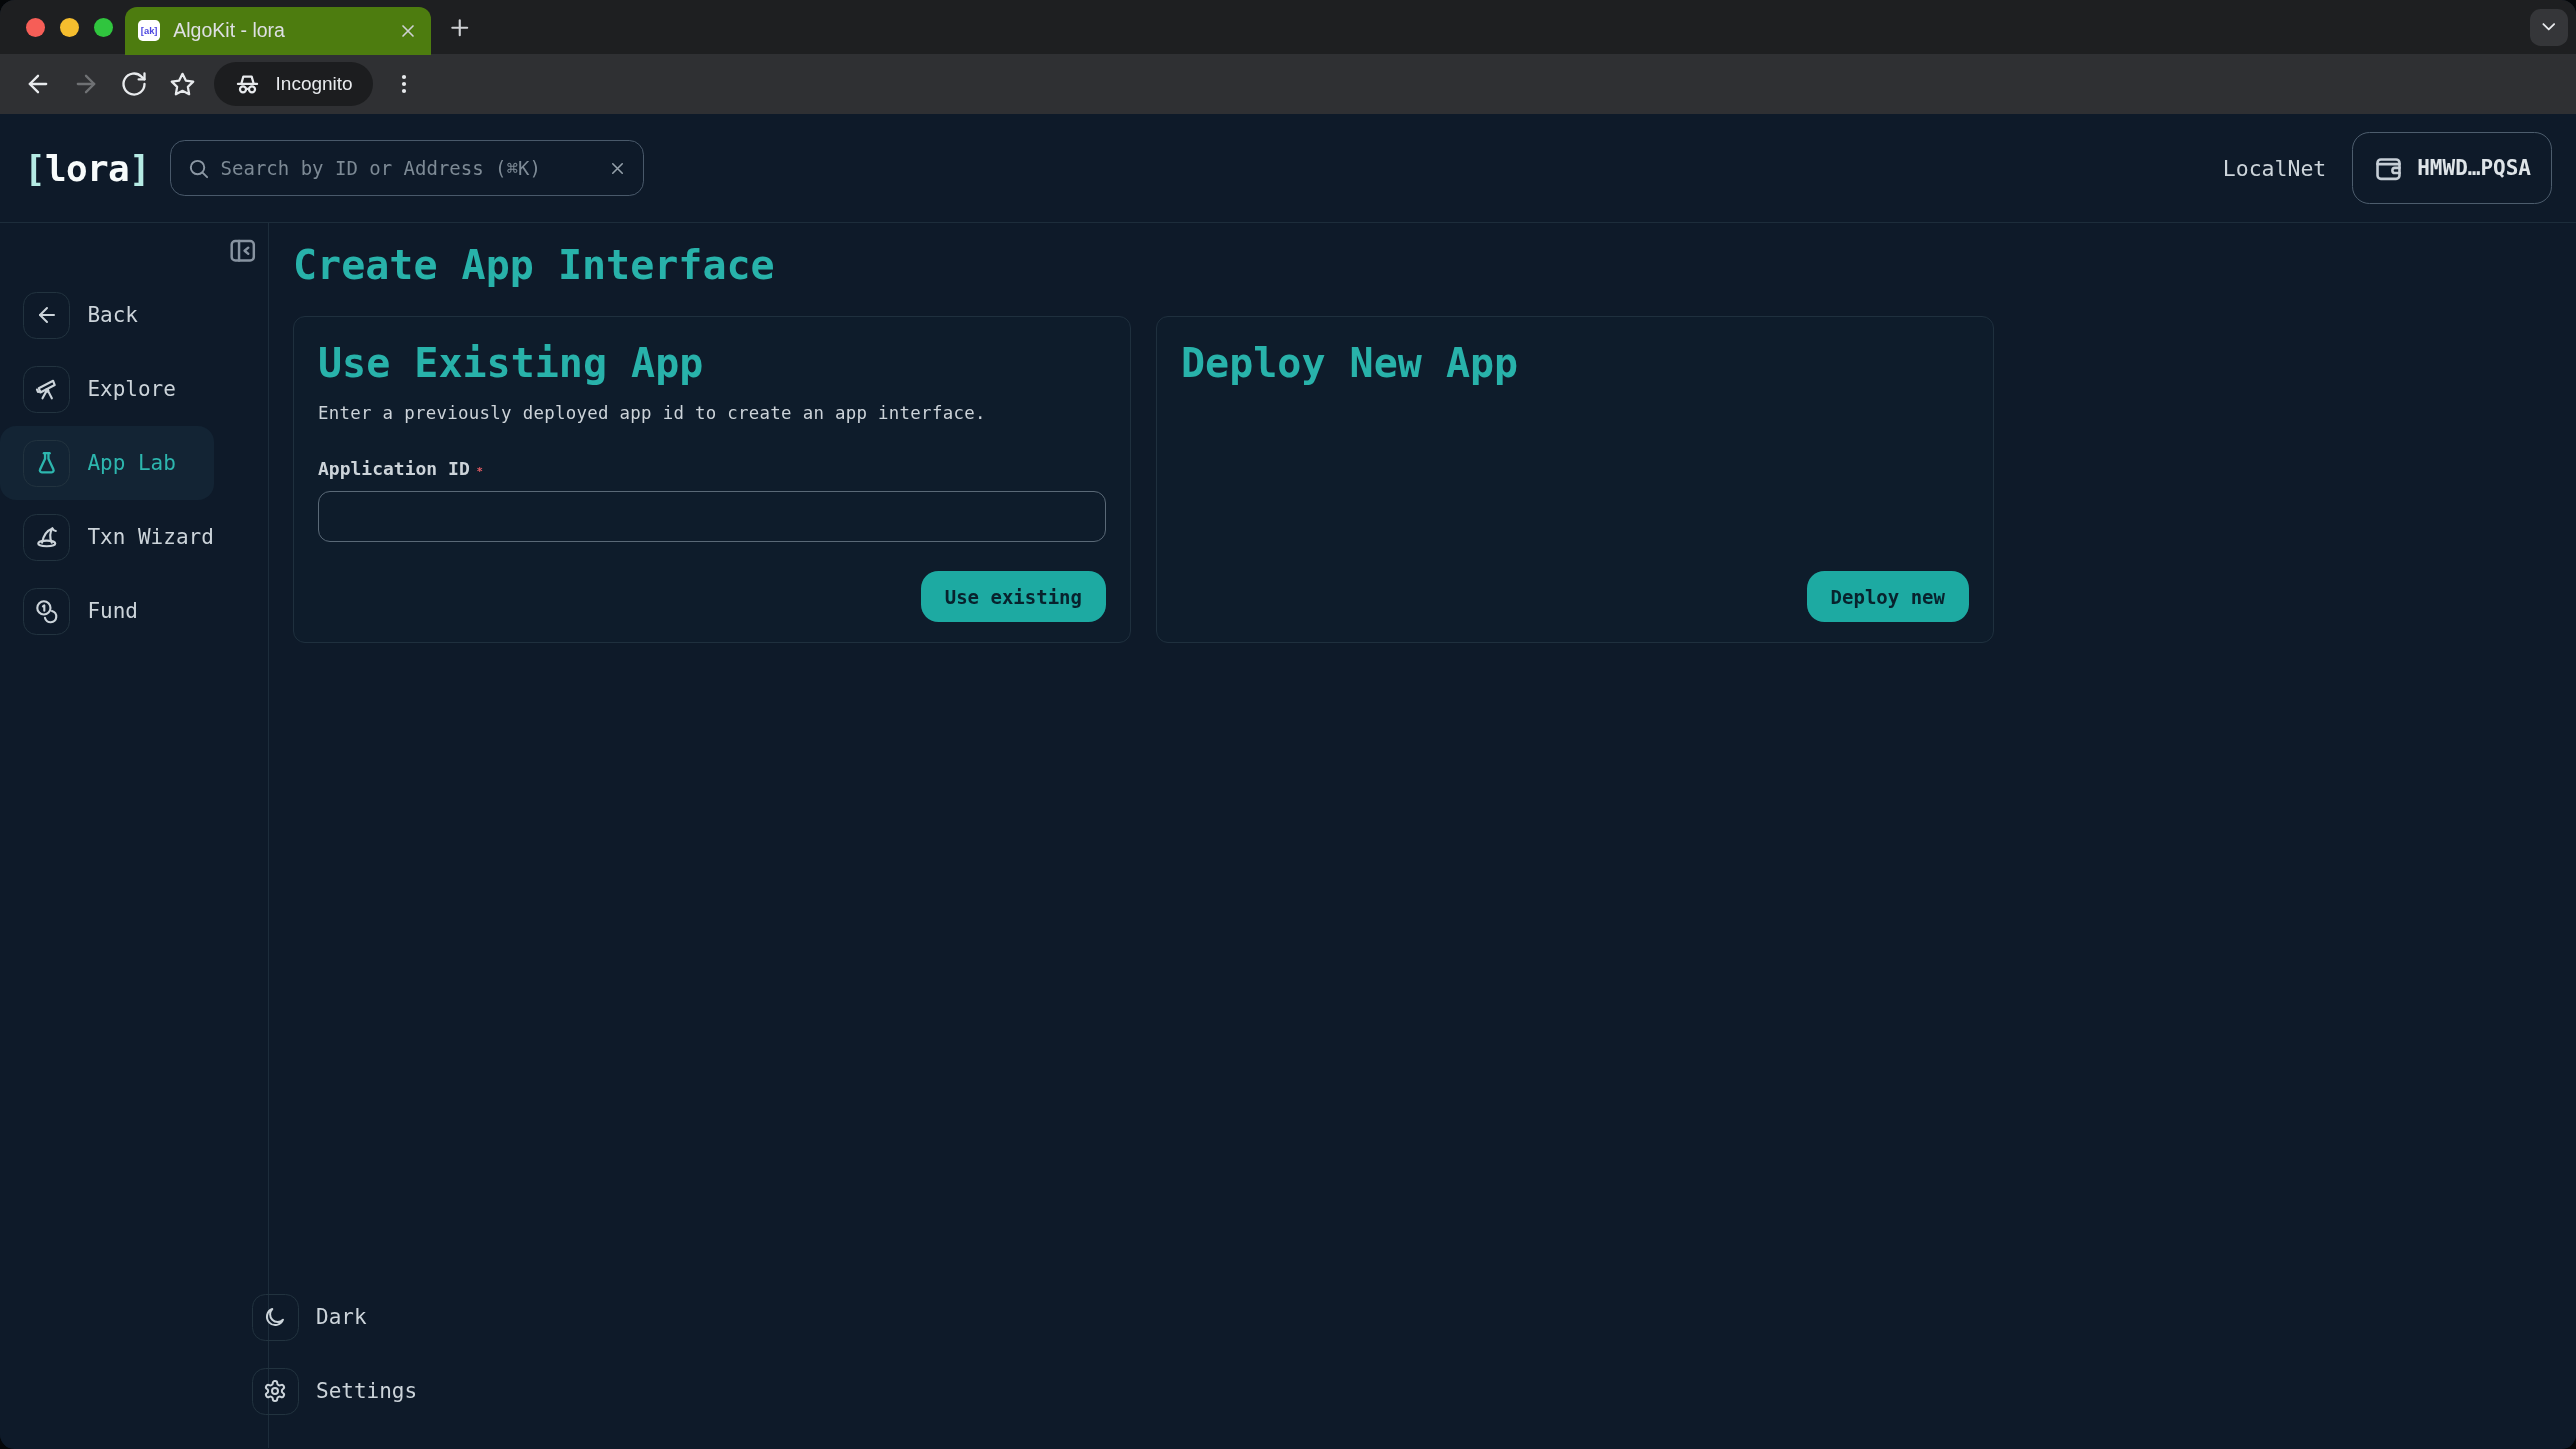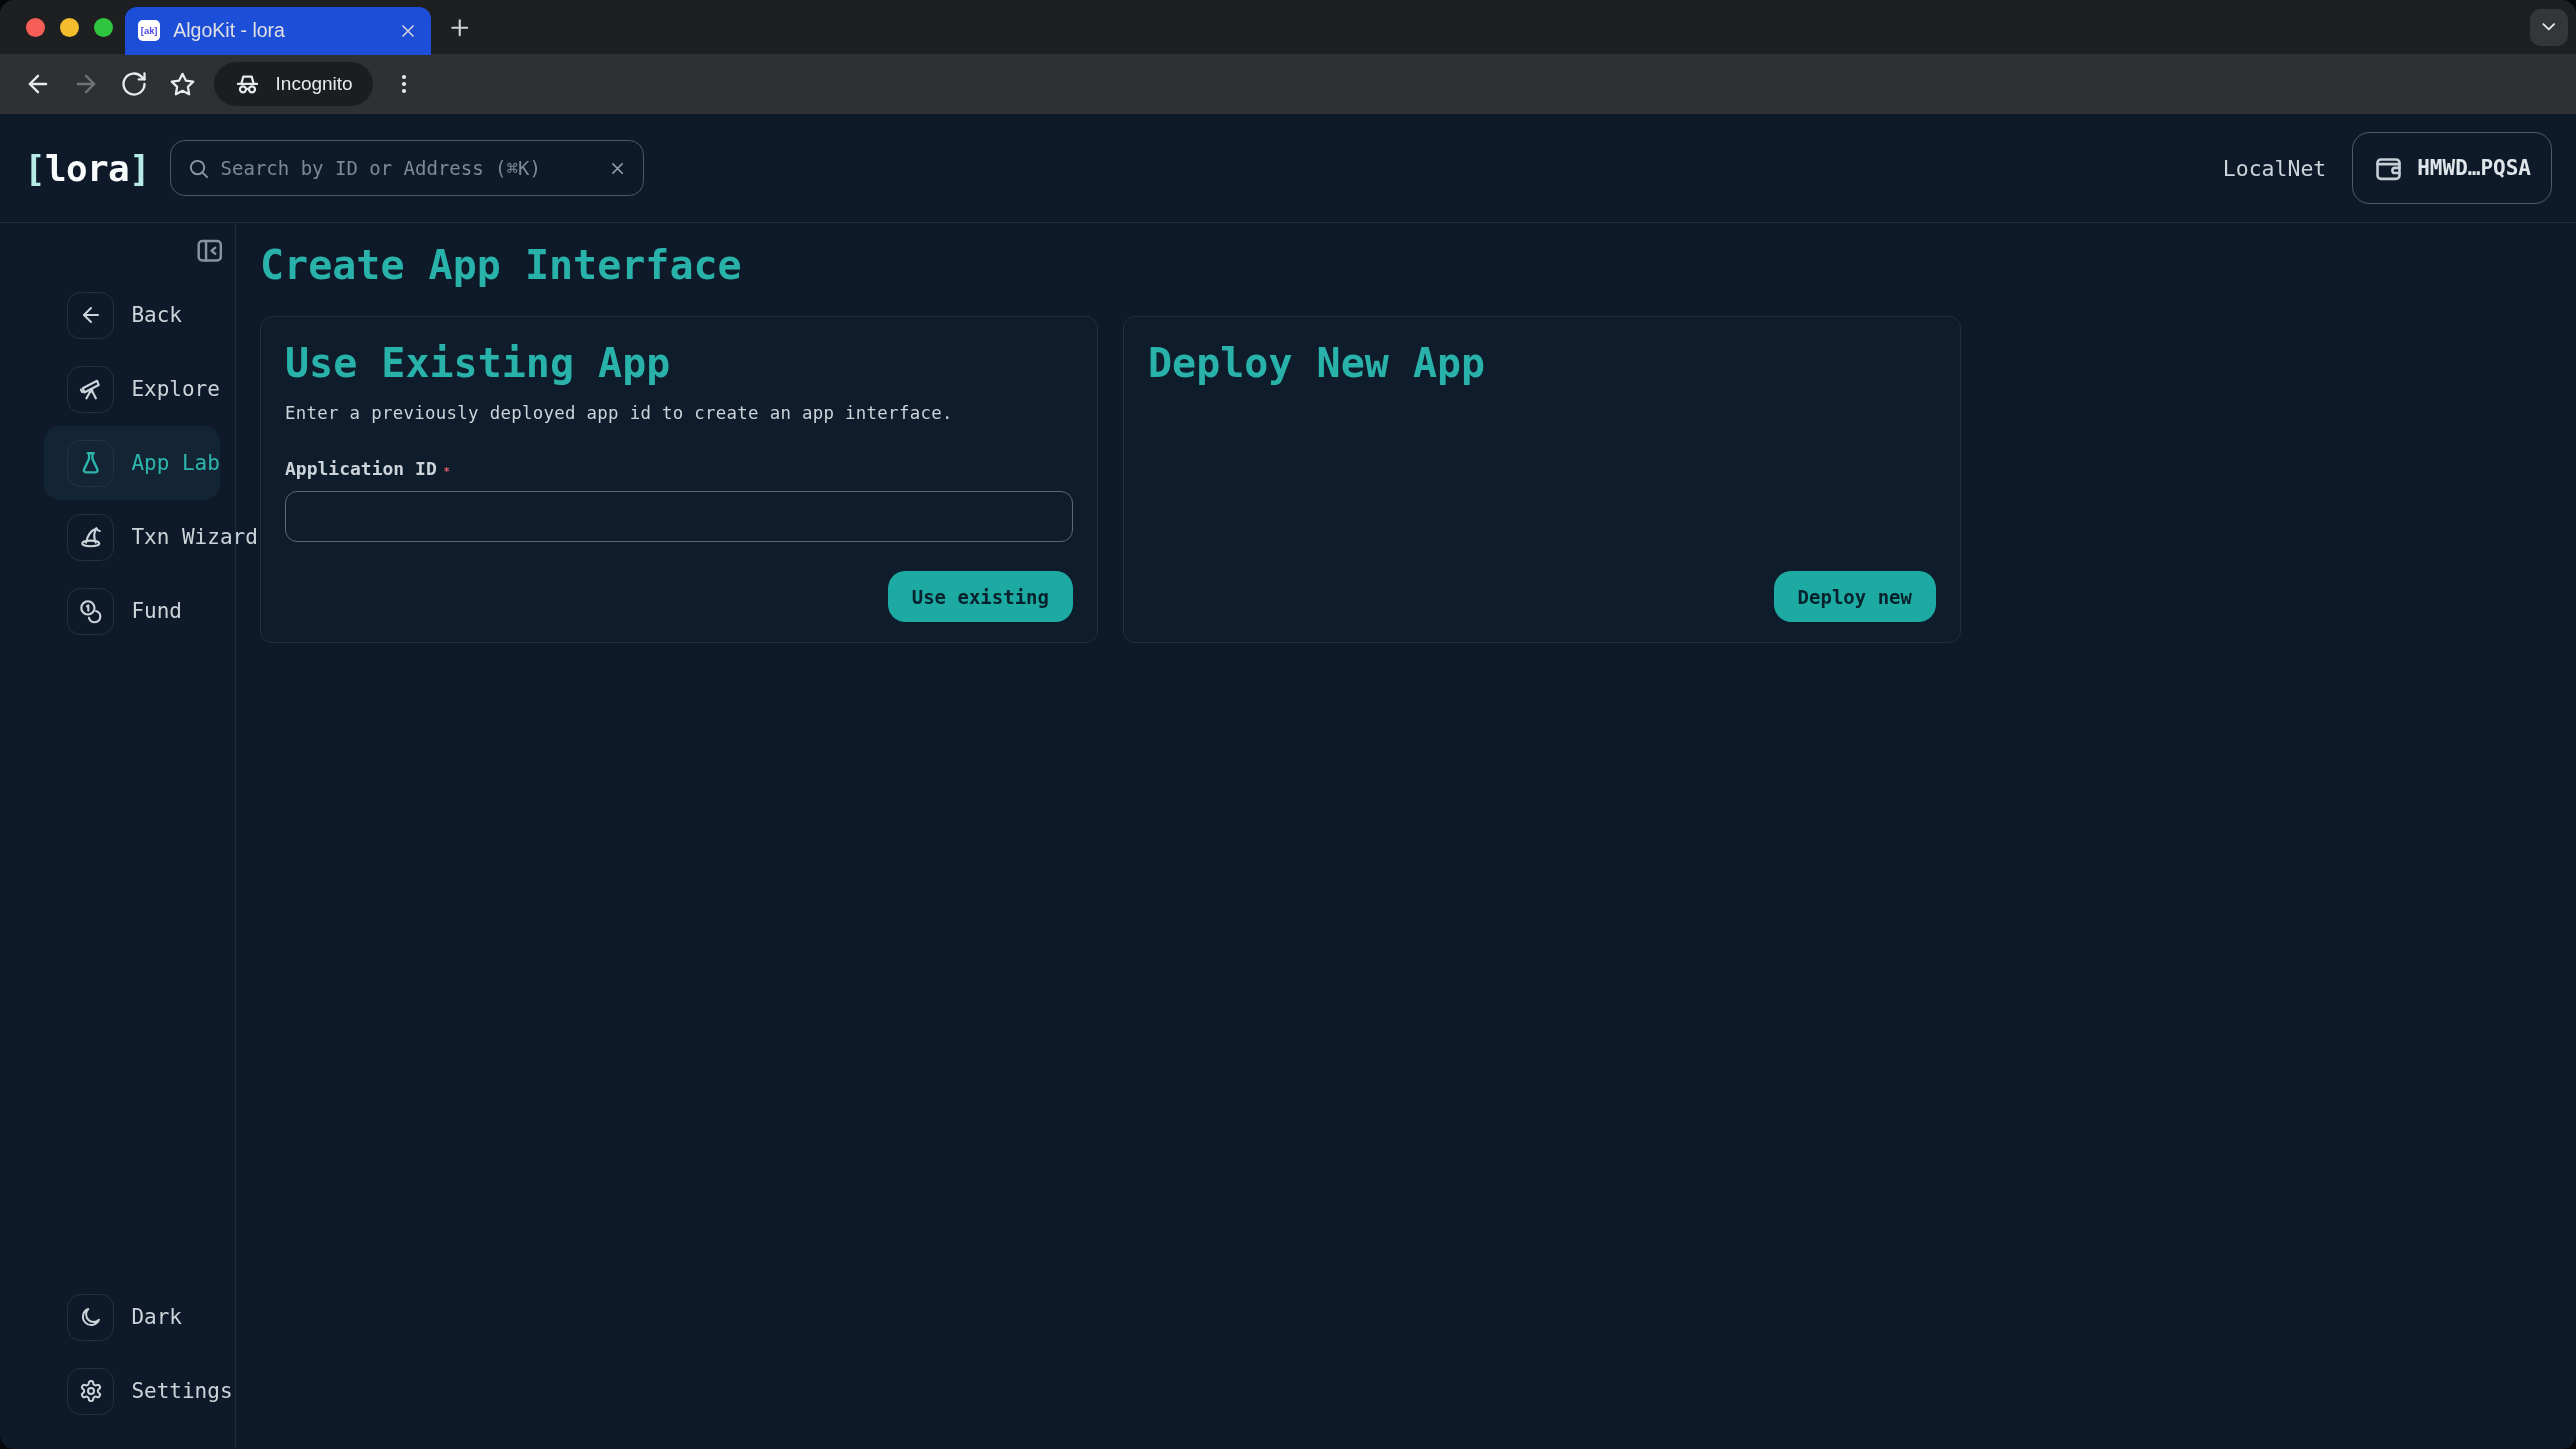--- a/index.html
+++ b/index.html
@@ -7,21 +7,21 @@
   body { font-family:"DejaVu Sans Mono",monospace; }
   svg { fill:none; stroke:currentColor; stroke-width:2; stroke-linecap:round; stroke-linejoin:round; display:block; }
 
   .window { position:absolute; inset:0; border-radius:14.8px; overflow:hidden; background:#0e1a29; }
 
   
   .tabbar { height:54px; background:#1e1f21; position:relative; display:flex; align-items:center; }
   .lights { display:flex; gap:15.4px; margin-left:25.5px; }
   .light { width:19px; height:19px; border-radius:50%; }
   .light-red { background:#f65e57; } .light-yellow { background:#f5bd2e; } .light-green { background:#30c53e; }
-  .tab { position:absolute; left:125px; top:6.7px; width:306px; height:48px; background:#1d4ed8;
+  .tab { position:absolute; left:125px; top:6.7px; width:306px; height:48px; background:#4d7c0f;
          border-radius:12px 12px 0 0; display:flex; align-items:center; padding:0 13.4px; gap:13.4px; }
   .favicon { width:21.5px; height:21.5px; background:#ffffff; border-radius:4.7px; display:flex; align-items:center;
              justify-content:center; font:700 9.4px "Liberation Sans",sans-serif; color:#4c46e0; flex:none; }
   .tab-title { flex:1; font:400 19.5px/1.1 "Liberation Sans",sans-serif; color:#dee0e3; white-space:nowrap; overflow:hidden; }
   .tab-close { color:#cfd1d4; flex:none; }
   .newtab { position:absolute; left:443px; top:10.7px; width:34px; height:34px; display:flex; align-items:center;
             justify-content:center; color:#cfd1d4; }
   .tabbar-chevron { position:absolute; right:8px; top:8.7px; width:38px; height:37px; border-radius:10.7px;
             background:#353639; display:flex; align-items:center; justify-content:center; color:#e8eaed; }
 
@@ -49,21 +49,21 @@
   .search-input::placeholder { color:#7d8a95; }
   .clear-btn { color:#95a1ab; flex:none; }
   .header-right { margin-left:auto; display:flex; align-items:center; gap:25.5px; }
   .network-label { font-size:21.5px; color:#ccd4da; }
   .wallet-btn { height:72px; border:1.3px solid #4d5d6d; border-radius:17.4px; background:transparent; display:flex;
                 align-items:center; gap:13.4px; padding:0 20px; color:#dee4e8;
                 font:700 21px "DejaVu Sans Mono",monospace; cursor:pointer; }
   .wallet-btn svg { color:#c6ced6; }
 
   .body-row { flex:1; display:flex; min-height:0; }
-  .sidebar { width:236px; flex:none; border-right:1.3px solid #1d2d3b; position:relative; display:flex; flex-direction:column;padding-left:44px; }
+  .sidebar { width:269px; flex:none; border-right:1.3px solid #1d2d3b; position:relative; display:flex; flex-direction:row; }
   .collapse-btn { position:absolute; top:13.4px; right:10.7px; color:#8793a0; cursor:pointer; }
   .nav { margin-top:55px; display:flex; flex-direction:column; }
   .nav-item { height:74px; display:flex; align-items:center; gap:17.4px; padding-left:23px; margin-right:14.8px;
               border-radius:16px; color:#ccd4da; font-size:21px; cursor:pointer; white-space:nowrap; }
   .icon-box { width:47px; height:47px; border:1.3px solid #22333f; border-radius:13.4px; display:flex;
               align-items:center; justify-content:center; flex:none; }
   .nav-item.active { background:#132434; color:#2db6ae; }
   .nav-footer { margin-top:auto; margin-bottom:20px; }
 
   .content { flex:1; padding:19px 0 16px 24px; min-width:0; }

